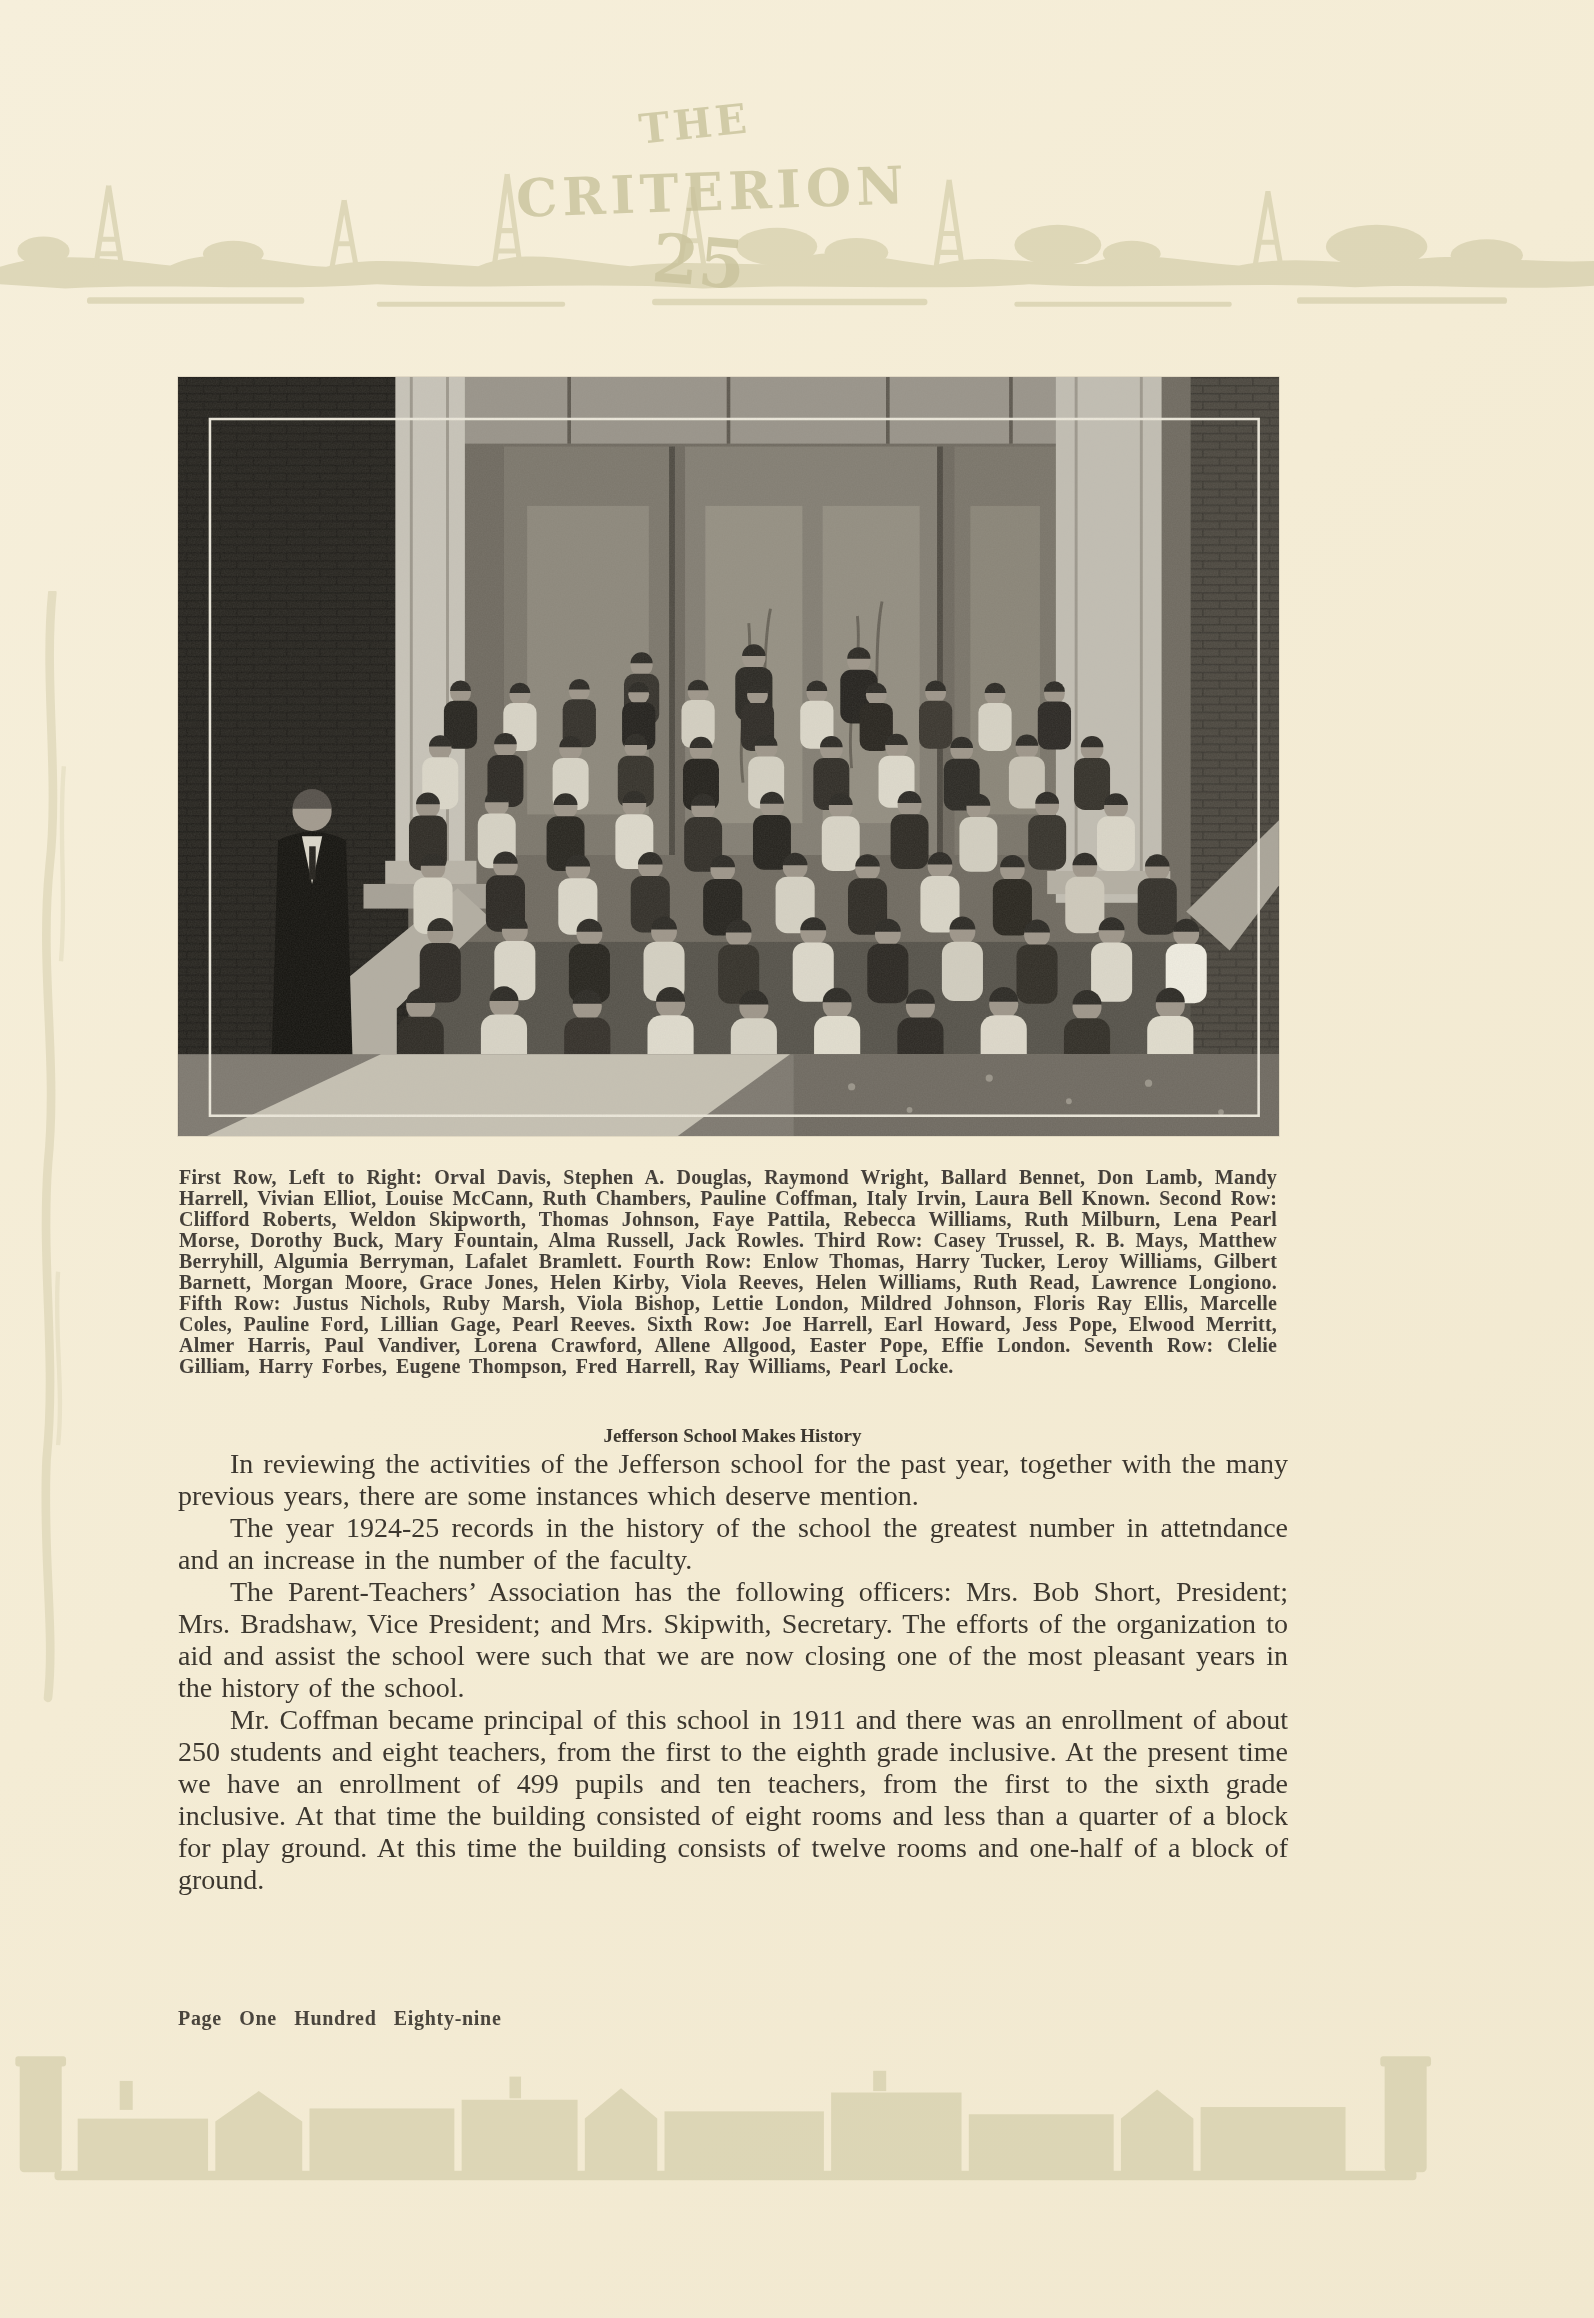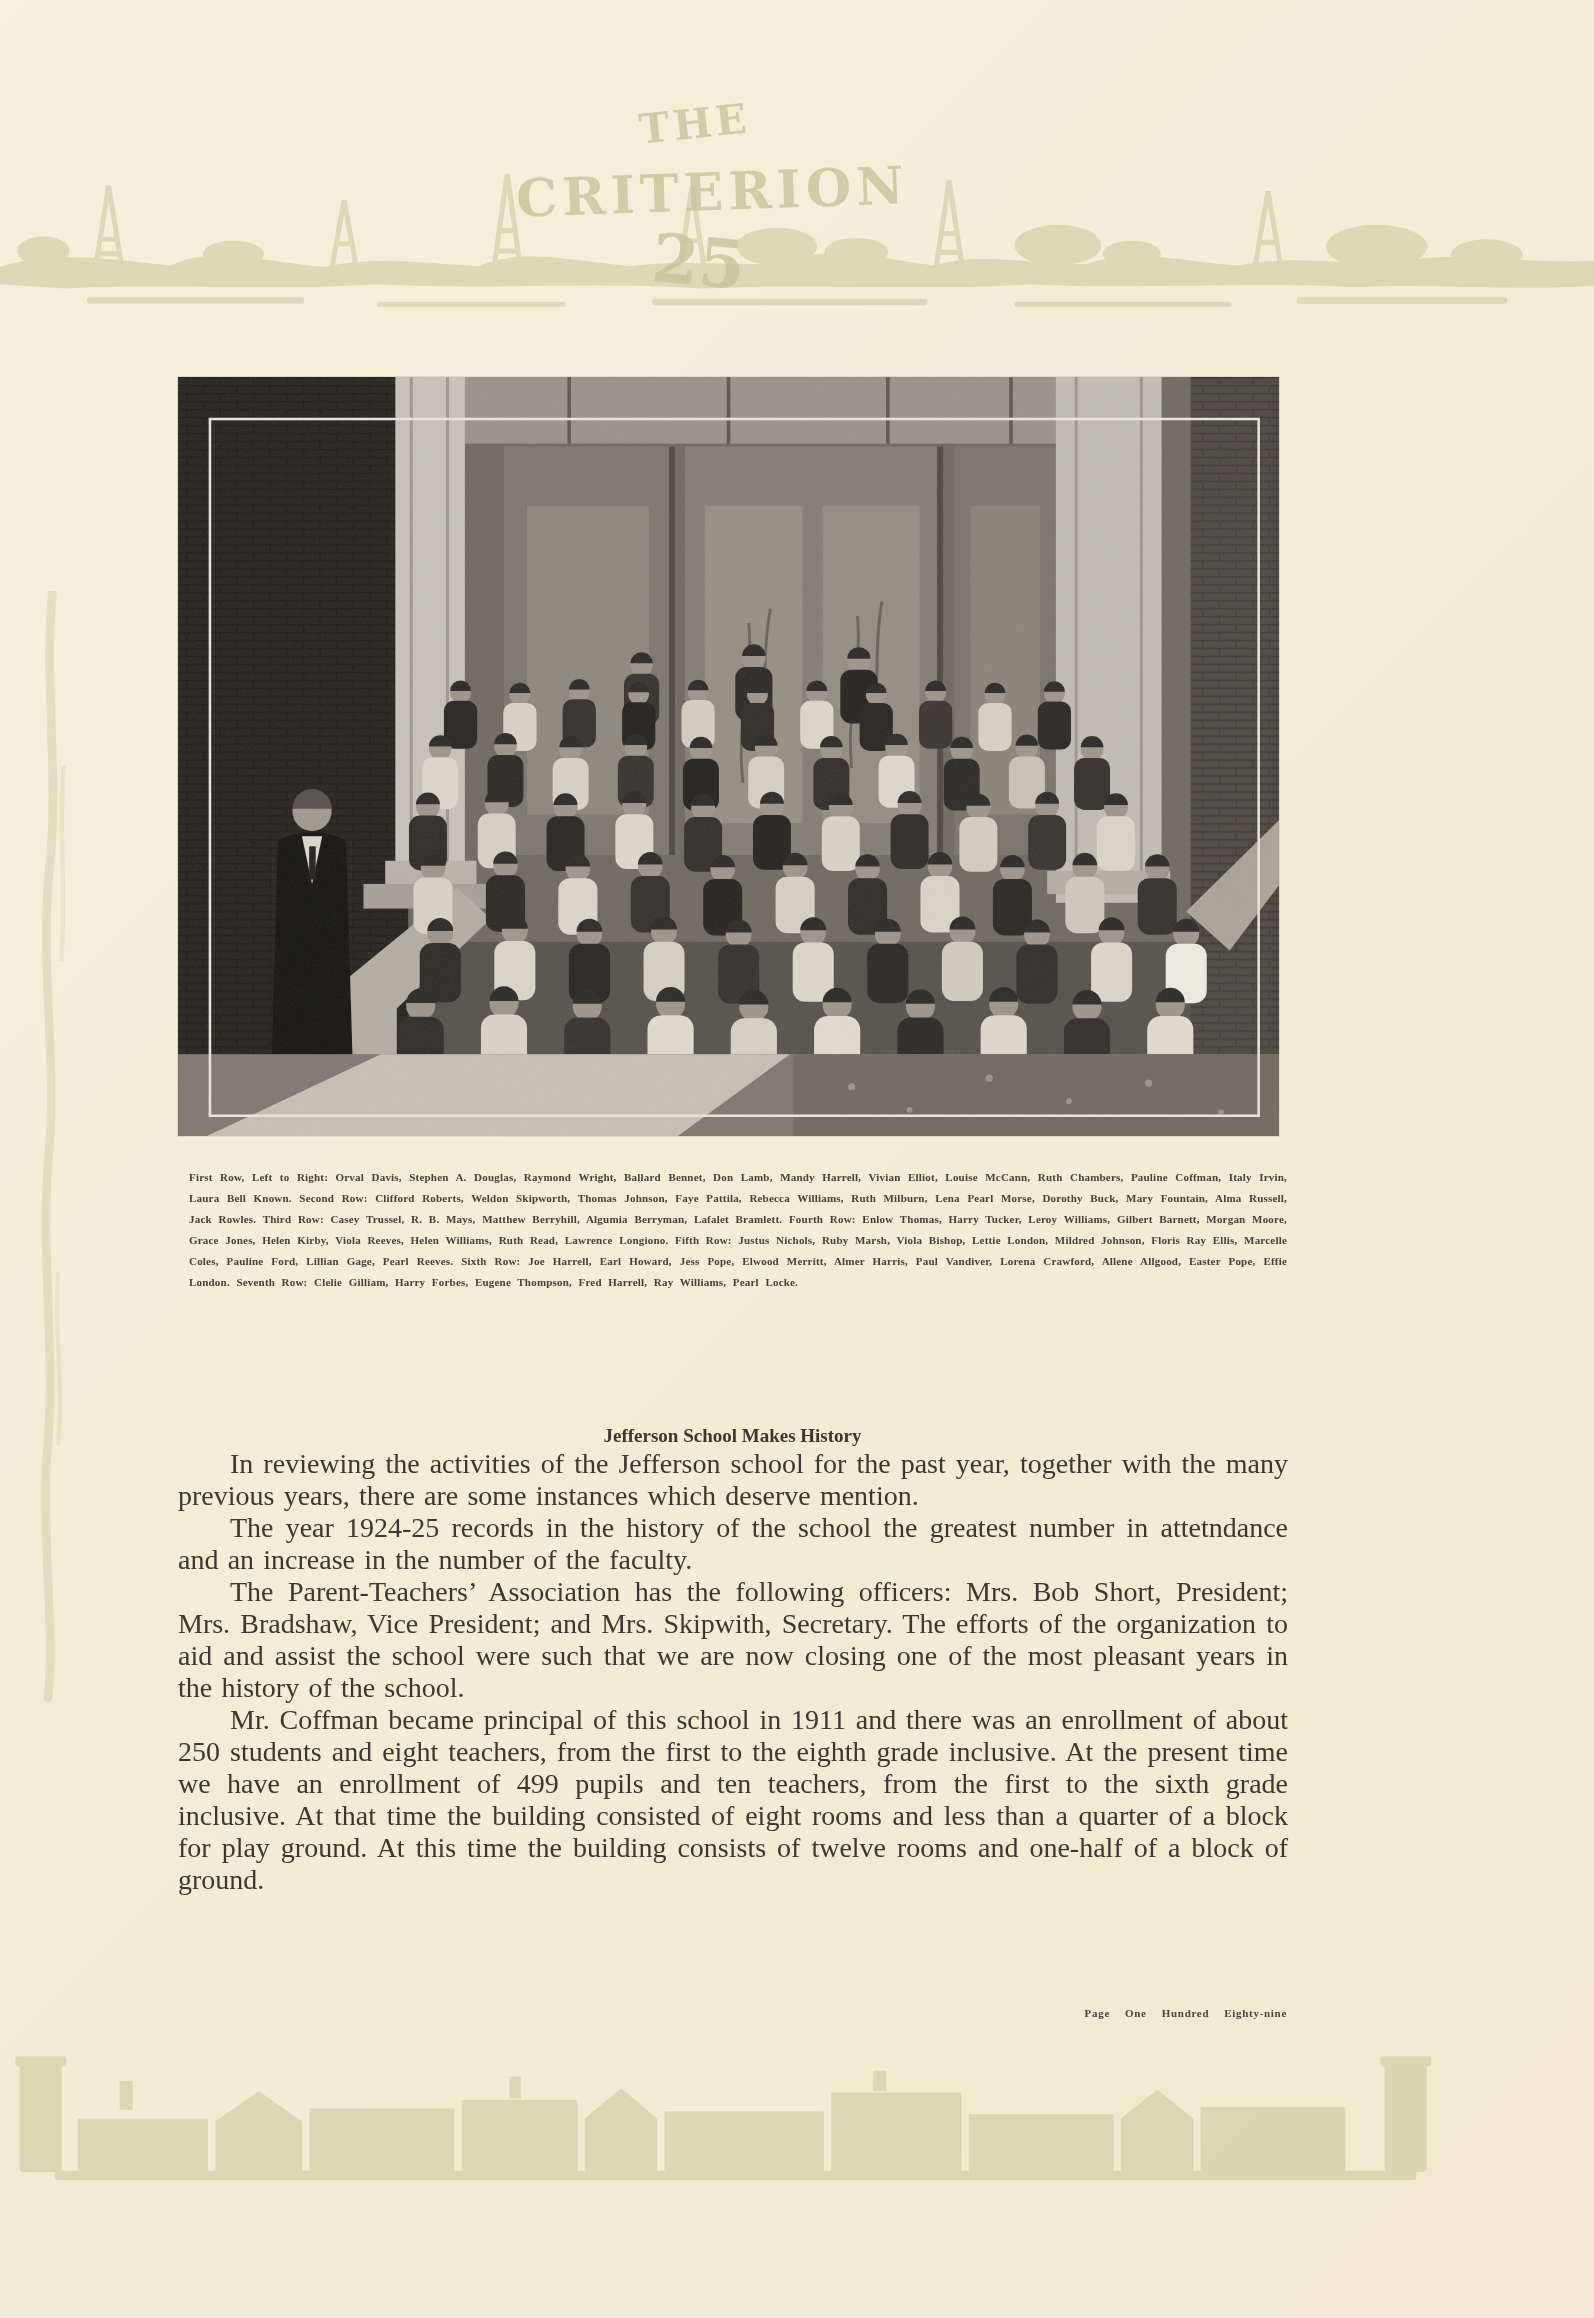--- a/index.html
+++ b/index.html
@@ -17,35 +17,35 @@
   .wm-svg{position:absolute;opacity:.62;}
   #wm-top{left:0;top:158px;}
   #wm-bottom{left:11px;top:2049px;}
   #wm-left{left:22px;top:591px;}
 
   
   #photo{position:absolute;left:178px;top:377px;width:1101px;height:759px;
          box-shadow:0 0 0 0.7px rgba(60,55,45,.15);}
 
   
-  #caption{position:absolute;left:189px;top:1167px;width:1098px;
-           font-size:11px;line-height:21px;font-weight:bold;color:#45403a;
+  #caption{position:absolute;left:179px;top:1167px;width:1098px;
+           font-size:20px;line-height:21px;font-weight:bold;color:#45403a;
            text-align:justify;word-spacing:3.6px;letter-spacing:0.2px;}
 
   
   #article-heading{position:absolute;left:178px;top:1409px;width:1109px;
            text-align:center;font-size:19px;font-weight:bold;color:#3c372f;}
   #article-body{position:absolute;left:178px;top:1448px;width:1110px;
            font-size:28px;line-height:32px;color:#3c372f;
            text-align:justify;word-spacing:2.2px;}
   #article-body p{margin:0;text-indent:52px;}
 
   
   #page-footer{position:absolute;left:178px;top:2007px;width:1109px;
-           text-align:right;font-size:11px;font-weight:bold;color:#4a453d;
+           text-align:left;font-size:20px;font-weight:bold;color:#4a453d;
            word-spacing:11.6px;letter-spacing:0.7px;}
 </style>
 </head>
 <body>
 
 <div id="page">
 
   <svg id="wm-top" class="wm-svg" width="1594" height="167" viewBox="0 0 2200 230">
     <g fill="#d0caa5">
       <path d="M0,150 C70,126 160,140 235,148 C300,118 375,146 450,150 C515,134 595,146 660,149

